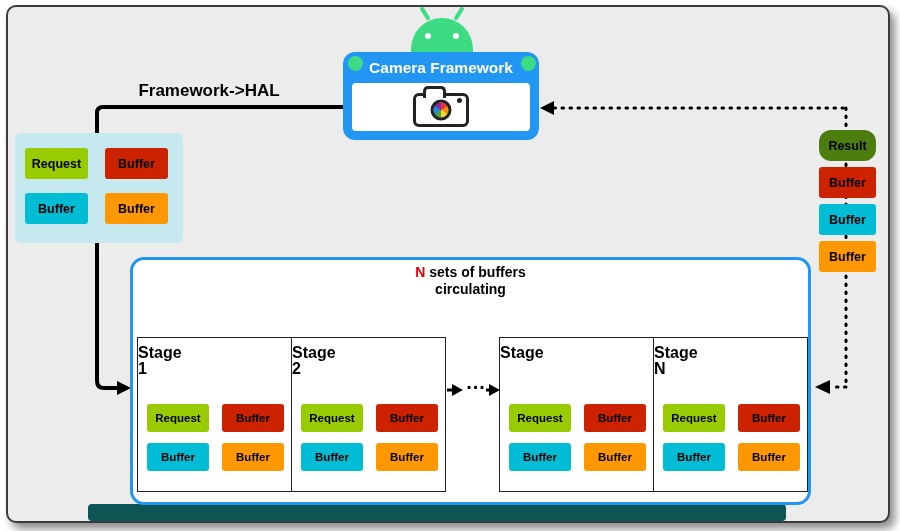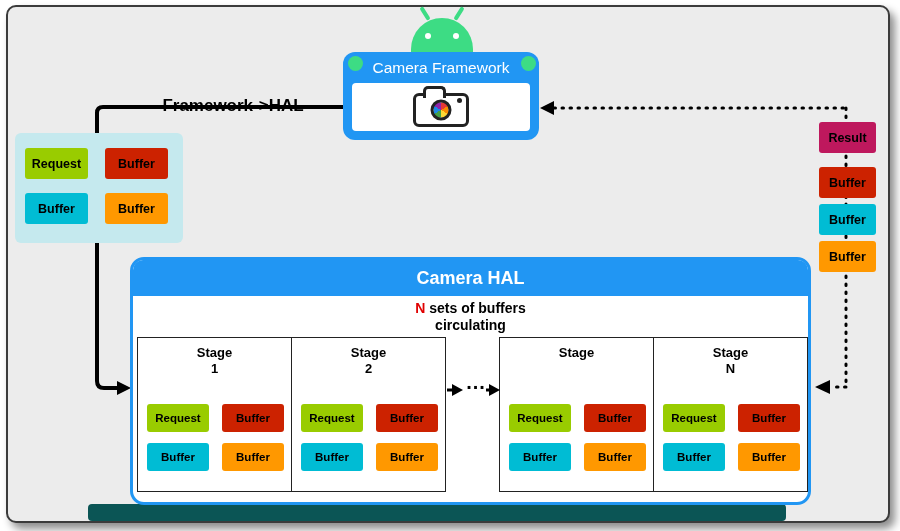--- a/index.html
+++ b/index.html
@@ -15,21 +15,21 @@
   
   .robot-head { position:absolute; left:411px; top:18px; width:62px; height:34px;
                 border-radius:62px 62px 0 0; z-index:3; }
   .robot-eye { position:absolute; width:6px; height:6px; border-radius:50%; background:#fff; top:15px; }
   .antenna { position:absolute; width:4px; height:15px; border-radius:2px; z-index:3; }
   .robot-hand { position:absolute; width:15px; height:15px; border-radius:50%; z-index:5; }
 
   
   .fw-box { position:absolute; left:343px; top:52px; width:196px; height:88px;
             border-radius:12px; z-index:4; }
-  .fw-title { text-align:center; padding-top:7px; font-size:15.5px; font-weight:normal; color:#fff; }
+  .fw-title { text-align:center; padding-top:7px; font-size:15.5px; font-weight:bold; color:#fff; }
   .fw-panel { position:absolute; left:9px; top:31px; right:9px; bottom:9px; background:#fff;
               border-radius:4px; display:flex; align-items:center; justify-content:center; }
   .camera { position:relative; width:56px; height:34px; border:3px solid #222; border-radius:6px; background:#fff; margin-top:6px; }
   .camera::before { content:""; position:absolute; top:-10px; left:7px; width:17px; height:9px;
                     border:3px solid #222; border-bottom:none; border-radius:5px 5px 0 0; background:#fff; }
   .camera::after { content:""; position:absolute; top:2px; right:4px; width:5px; height:5px; border-radius:50%; background:#222; }
   .lens { position:absolute; left:50%; top:50%; transform:translate(-50%,-50%); width:21px; height:21px;
           border-radius:50%; border:3px solid #222;
           background:conic-gradient(#e53935 0 60deg,#fb8c00 60deg 120deg,#fdd835 120deg 180deg,#43a047 180deg 240deg,#1e88e5 240deg 300deg,#8e24aa 300deg 360deg); }
 
@@ -48,21 +48,21 @@
                   line-height:19px; color:#000; z-index:3; }
   .right-col { position:absolute; left:819px; top:0; z-index:3; }
 
   
   .hal-box { position:absolute; left:130px; top:257px; width:681px; height:248px; background:#fff;
              border:3px solid #2196f3; border-radius:14px; z-index:3; }
   .hal-header { height:36px; border-radius:10px 10px 0 0; display:flex; align-items:center;
                 justify-content:center; font-size:18px; font-weight:bold; color:#fff; }
   .hal-note { margin-top:4px; text-align:center; font-size:14px; font-weight:bold; line-height:17px; color:#000; }
   .stage { position:absolute; width:155px; height:155px; top:77px; background:#fff; border:1.5px solid #222; }
-  .stage-title { text-align:center; font-size:13px; font-weight:bold; line-height:16px; padding-top:7px; color:#000; }
+  .stage-title { font-size:16px; font-weight:bold; line-height:16px; padding-top:7px; color:#000; }
   .hal-arrows { position:absolute; left:0; top:0; pointer-events:none; }
   .ellipsis { position:absolute; left:459px; top:371px; width:34px; text-align:center;
               font-size:20px; font-weight:bold; letter-spacing:1px; color:#000; z-index:4; }
 </style>
 </head>
 <body>
 
 <div class="canvas">
   <div class="frame"></div>
 
@@ -89,43 +89,40 @@
 
   <div class="fw-box" style="background: rgb(33, 150, 243);">
     <div class="fw-title">Camera Framework</div>
     <div class="fw-panel">
       <div class="camera">
         <div class="lens"></div>
       </div>
     </div>
   </div>
 
-  <div class="flow-label" style="left:128px; top:81px; width:210px;margin-top:15px;">Framework-&gt;HAL</div>
+  <div class="flow-label" style="left:104px; top:81px; width:210px;">Framework-&gt;HAL</div>
 
   <div class="left-group" style="background: rgb(197, 233, 238);">
     <div class="chip chip-lg" style="left: 10px; top: 15px; background: rgb(153, 204, 0);">Request</div>
     <div class="chip chip-lg" style="left: 90px; top: 15px; background: rgb(204, 34, 0);">Buffer</div>
     <div class="chip chip-lg" style="left: 10px; top: 60px; background: rgb(0, 188, 212);">Buffer</div>
     <div class="chip chip-lg" style="left: 90px; top: 60px; background: rgb(255, 152, 0);">Buffer</div>
   </div>
 
   <div class="coupled-note">
   </div>
 
   <div class="right-col">
-    <div class="chip chip-rt" style="left: 0px; top: 122px; background: #be185d;">Result</div>
+    <div class="chip chip-rt" style="left: 0px; top: 130px; background: #4d7c0f; border-radius: 12px;">Result</div>
     <div class="chip chip-rt" style="left: 0px; top: 167px; background: rgb(204, 34, 0);">Buffer</div>
     <div class="chip chip-rt" style="left: 0px; top: 204px; background: rgb(0, 188, 212);">Buffer</div>
     <div class="chip chip-rt" style="left: 0px; top: 241px; background: rgb(255, 152, 0);">Buffer</div>
   </div>
 
   <div class="hal-box" style="border-color: rgb(33, 150, 243);">
-    <div class="hal-header" style="background: rgb(33, 150, 243);">
-      <span>Camera HAL</span>
-    </div>
     <div class="hal-note">
       <div>
         <span style="color: rgb(224, 0, 0);">N</span><span> sets of buffers</span>
       </div>
       <div>circulating</div>
     </div>
 
     <div class="stage" style="left:4px;">
       <div class="stage-title">
         <div>Stage</div>

